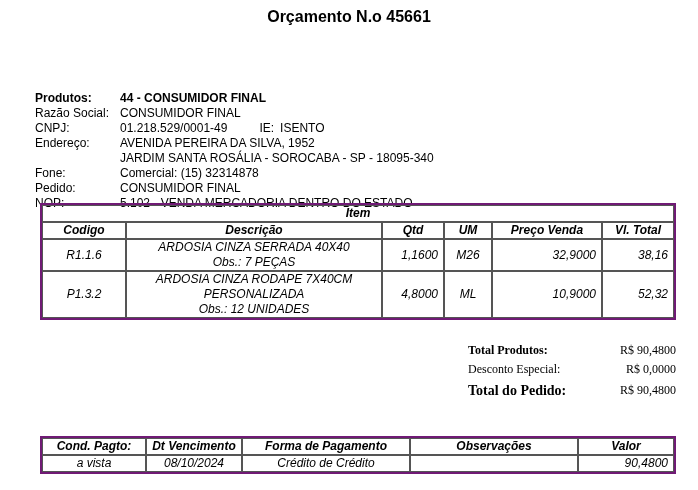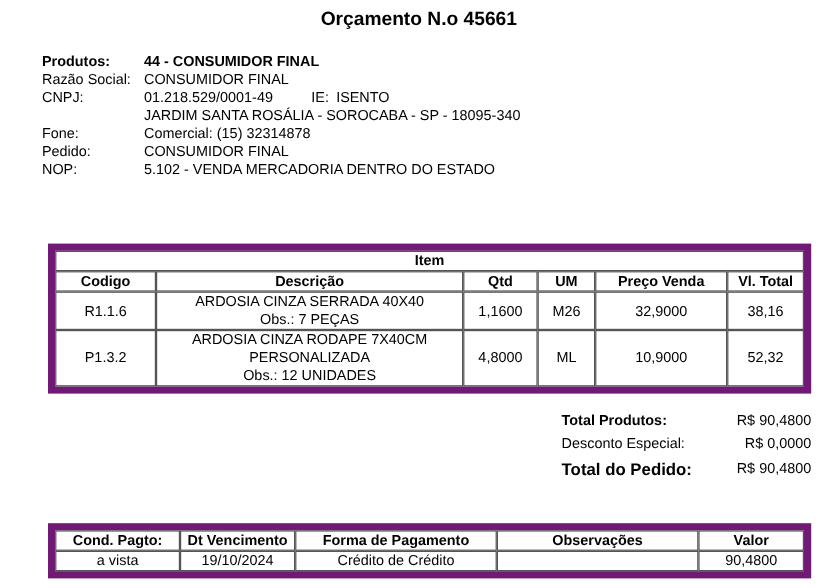--- a/index.html
+++ b/index.html
@@ -7,42 +7,43 @@
       width: 698px; height: 490px; position: relative; overflow: hidden;
       font-family: "Liberation Sans", sans-serif; font-size: 12px; color: #000;
     }
     .title {
       position: absolute; left: 0; width: 698px; top: 8px;
       text-align: center; font-weight: bold; font-size: 16px;
     }
     .info { position: absolute; left: 35px; top: 44px; }
     .info .row { height: 15px; line-height: 15px; white-space: nowrap; }
     .info .lbl { display: inline-block; width: 85px; }
-    .info .val { display: inline-block; }
+    .info .val { display: inline-block; margin-top: 47px; }
     .info .bold { font-weight: bold; }
     .ie-lbl { display: inline-block; margin-left: 32px; }
     .ie-val { display: inline-block; margin-left: 6px; }
 
     table.grid {
       position: absolute; border-collapse: separate; border-spacing: 0;
-      border: 6px solid #701a75;
+      border: 2px solid #701a75;
+      font-style: italic;
     }
     table.grid td, table.grid th {
       border: 1px solid #555; padding: 0 5px; font-size: 12px;
       font-family: "Liberation Sans", sans-serif;
     }
     table.grid th { font-weight: bold; height: 15px; line-height: 15px; }
     #items { left: 40px; top: 203px; width: 636px; }
     #items td { vertical-align: middle; line-height: 15px; }
     .c { text-align: center; }
-    .r { text-align: center; }
+    .r { text-align: right; }
     .l { text-align: center; }
 
     .totals { position: absolute; left: 468px; top: 343px; width: 210px; }
-    .totals .trow { position: relative; height: 19px; white-space: nowrap; }
+    .totals .trow { position: relative; height: 19px; white-space: nowrap; font-family: Liberation Serif, serif; }
     .totals .tl { position: absolute; left: 0; }
     .totals .tv { position: absolute; right: 2px; }
     .totals .big { font-size: 14px; font-weight: bold; }
 
     #payments { left: 40px; top: 436px; width: 636px; }
     #payments th, #payments td { font-family: "Liberation Sans", sans-serif; height: 15px; line-height: 15px; margin-top: 44px; }
   </style>
 </head>
 <body>
 
@@ -50,20 +51,23 @@
 
 <div class="info">
   <div class="row bold">
     <span class="lbl">Produtos:</span><span class="val">44 - CONSUMIDOR FINAL</span>
   </div>
   <div class="row">
     <span class="lbl">Razão Social:</span><span class="val">CONSUMIDOR FINAL</span>
   </div>
   <div class="row">
     <span class="lbl">CNPJ:</span><span class="val">01.218.529/0001-49</span><span class="ie-lbl">IE:</span><span class="ie-val">ISENTO</span>
+  </div>
+  <div class="row">
+    <span class="lbl">Endereço:</span><span class="val">AVENIDA PEREIRA DA SILVA, 1952</span>
   </div>
   <div class="row">
     <span class="lbl"></span><span class="val">JARDIM SANTA ROSÁLIA - SOROCABA - SP - 18095-340</span>
   </div>
   <div class="row">
     <span class="lbl">Fone:</span><span class="val">Comercial: (15) 32314878</span>
   </div>
   <div class="row">
     <span class="lbl">Pedido:</span><span class="val">CONSUMIDOR FINAL</span>
   </div>
@@ -130,19 +134,19 @@
   <tbody>
       <tr>
     <th class="c" style="width:92px">Cond. Pagto:</th>
     <th class="c" style="width:84px">Dt Vencimento</th>
     <th class="l" style="width:156px">Forma de Pagamento</th>
     <th class="l" style="width:156px">Observações</th>
     <th class="c">Valor</th>
   </tr>
   <tr>
     <td class="c">a vista</td>
-    <td class="l">19/10/2024</td>
+    <td class="l">08/10/2024</td>
     <td class="l">Crédito de Crédito</td>
     <td class="l"></td>
     <td class="r">90,4800</td>
   </tr>
 </tbody>
   </table>
 
 </body></html>

